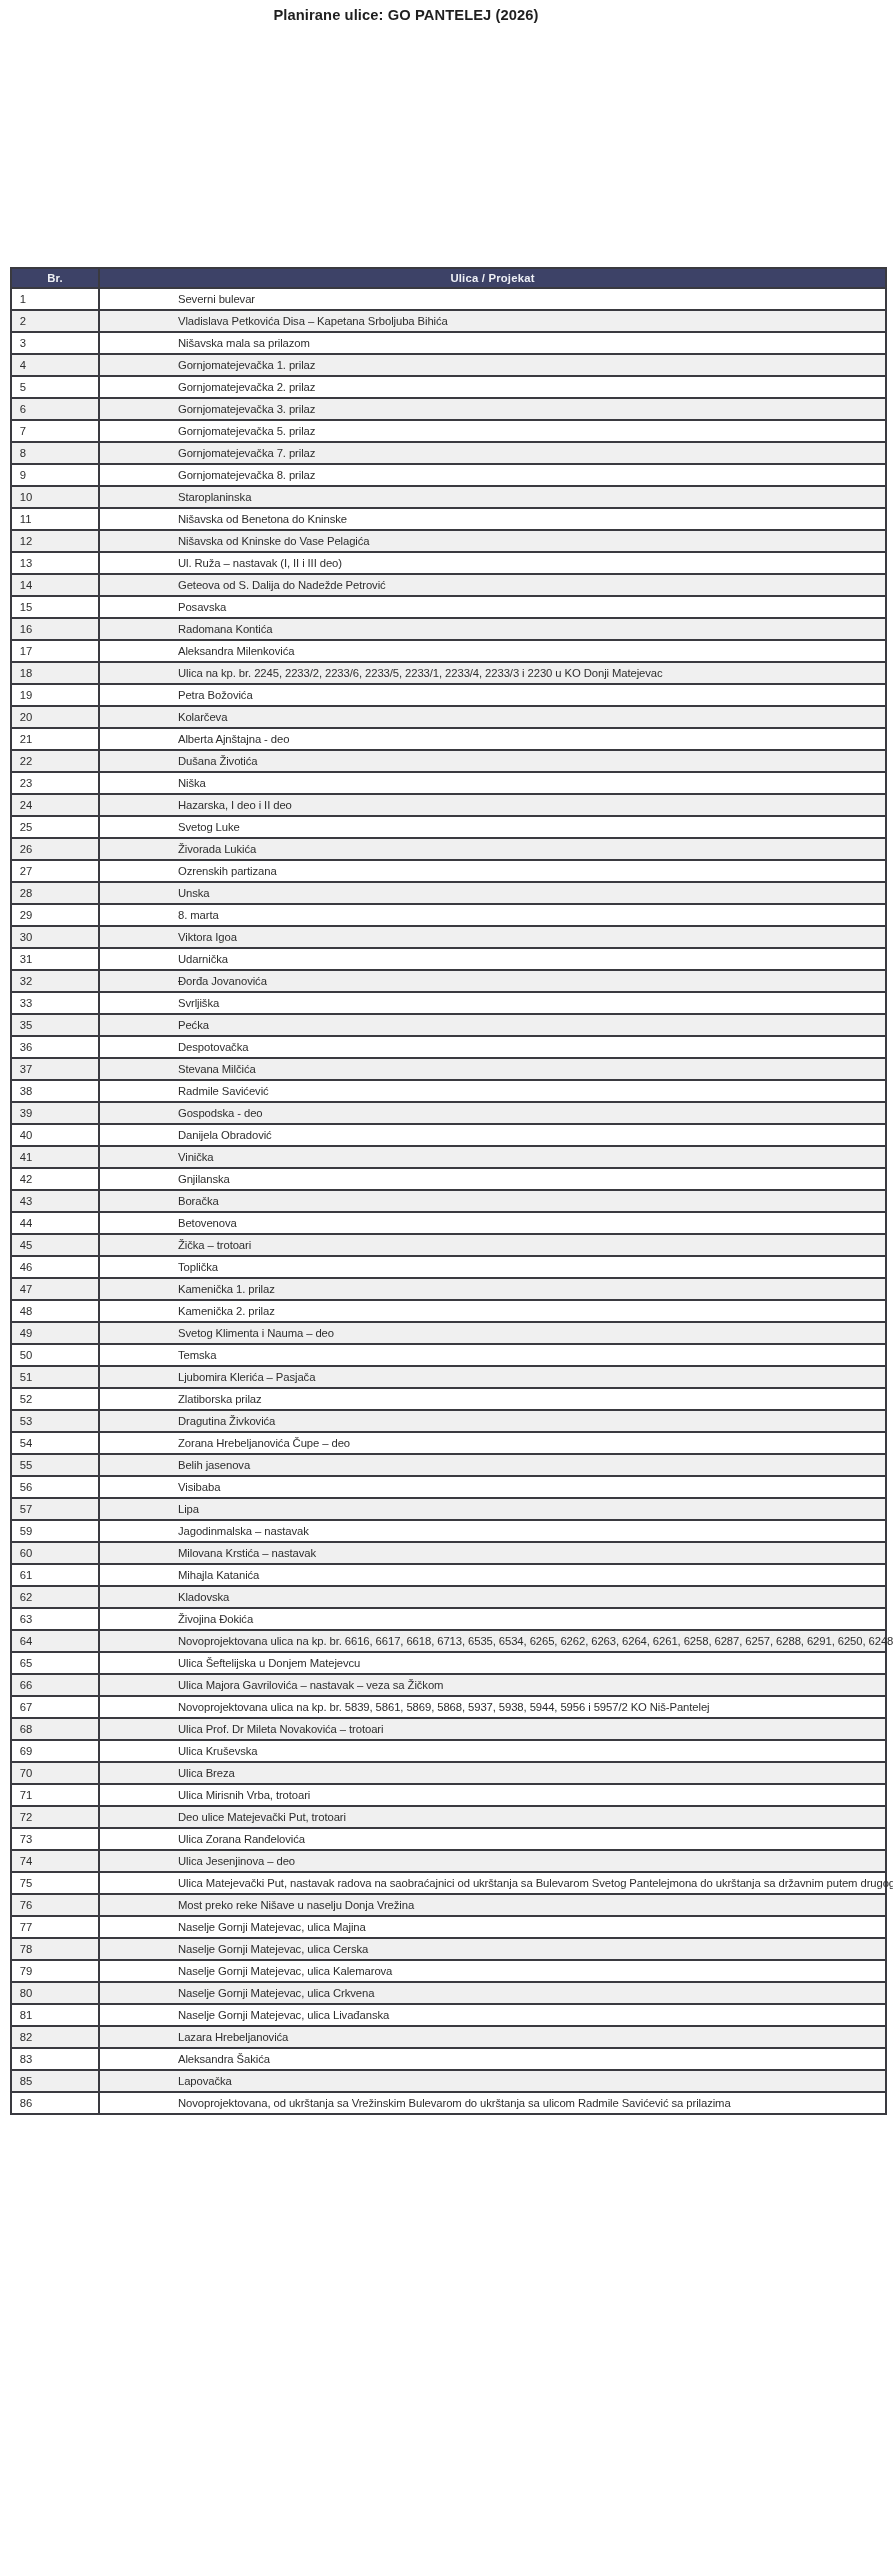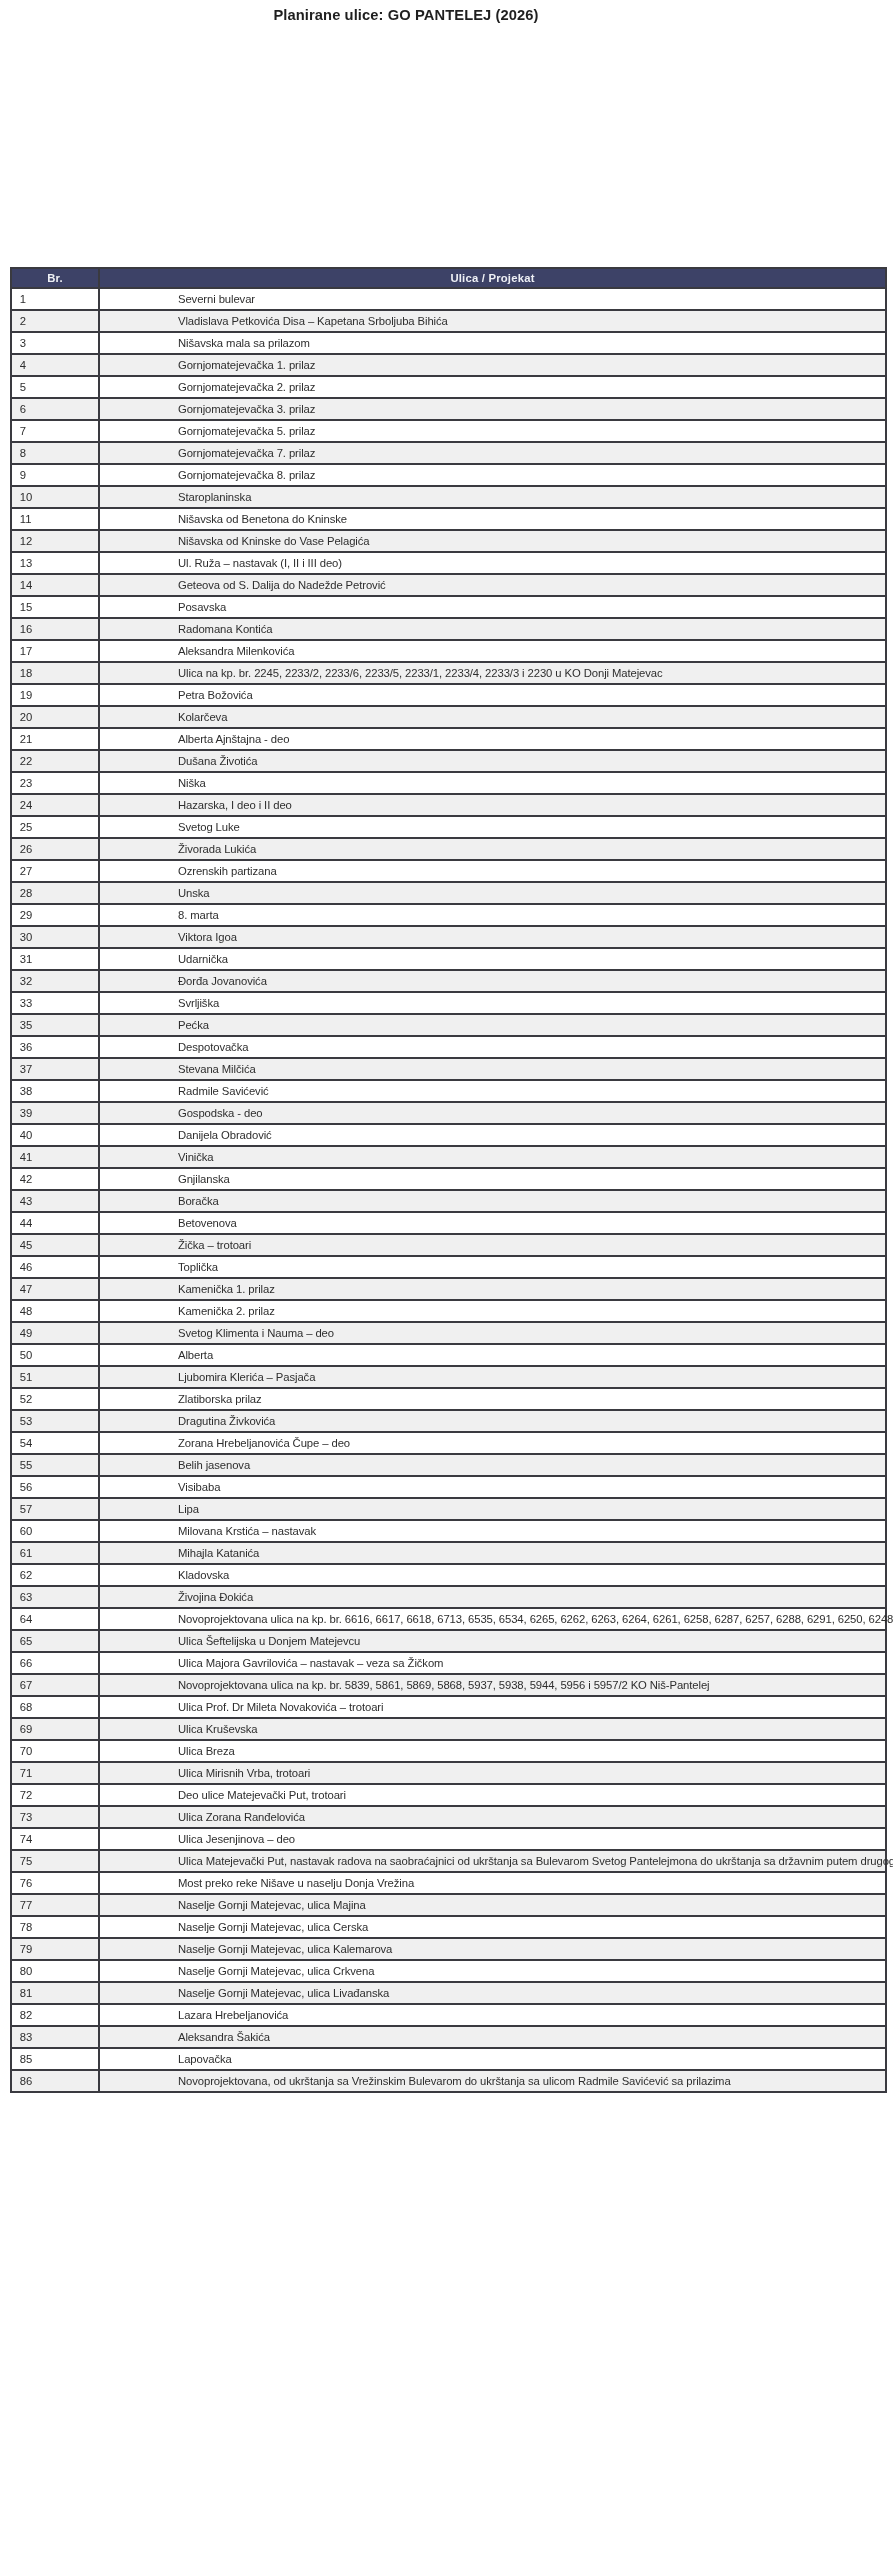--- a/index.html
+++ b/index.html
@@ -263,21 +263,21 @@
       <tr>
         <td class="cell-num">48</td>
         <td class="cell-name">Kamenička 2. prilaz</td>
       </tr>
       <tr>
         <td class="cell-num">49</td>
         <td class="cell-name">Svetog Klimenta i Nauma – deo</td>
       </tr>
       <tr>
         <td class="cell-num">50</td>
-        <td class="cell-name">Alberta</td>
+        <td class="cell-name">Temska</td>
       </tr>
       <tr>
         <td class="cell-num">51</td>
         <td class="cell-name">Ljubomira Klerića – Pasjača</td>
       </tr>
       <tr>
         <td class="cell-num">52</td>
         <td class="cell-name">Zlatiborska prilaz</td>
       </tr>
       <tr>
@@ -292,20 +292,24 @@
         <td class="cell-num">55</td>
         <td class="cell-name">Belih jasenova</td>
       </tr>
       <tr>
         <td class="cell-num">56</td>
         <td class="cell-name">Visibaba</td>
       </tr>
       <tr>
         <td class="cell-num">57</td>
         <td class="cell-name">Lipa</td>
+      </tr>
+      <tr>
+        <td class="cell-num">59</td>
+        <td class="cell-name">Jagodinmalska – nastavak</td>
       </tr>
       <tr>
         <td class="cell-num">60</td>
         <td class="cell-name">Milovana Krstića – nastavak</td>
       </tr>
       <tr>
         <td class="cell-num">61</td>
         <td class="cell-name">Mihajla Katanića</td>
       </tr>
       <tr>

